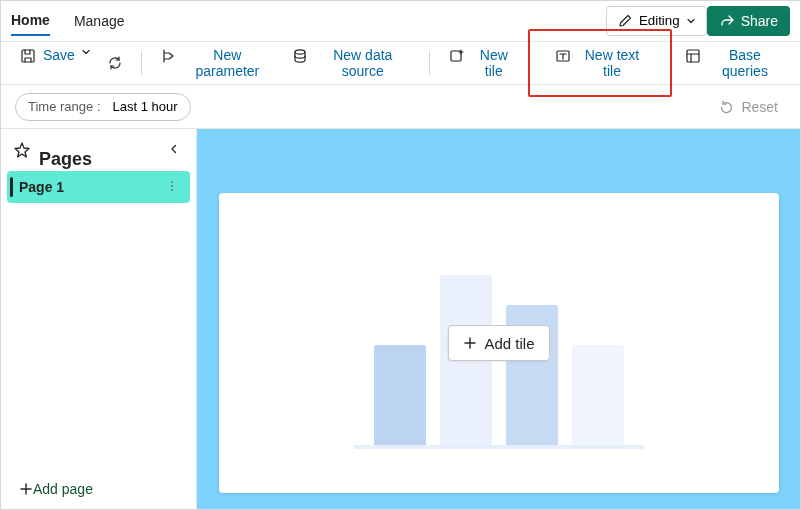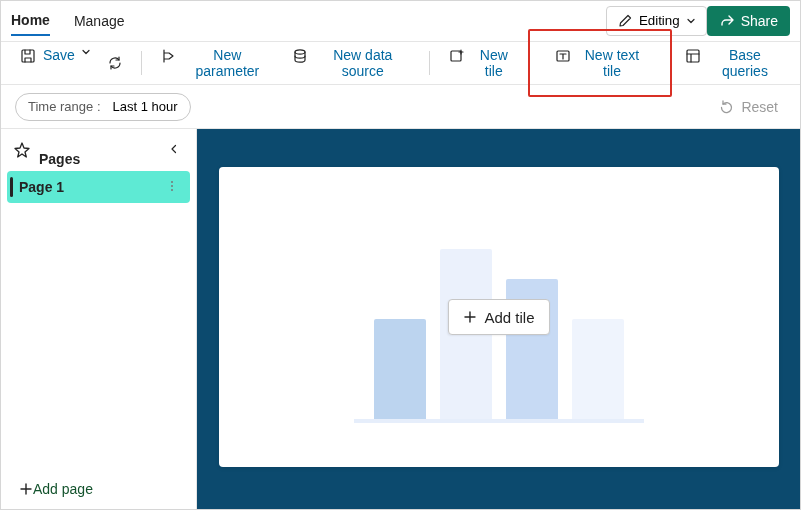--- a/index.html
+++ b/index.html
@@ -28,33 +28,33 @@
   .time-pill { display: flex; align-items: center; gap: 12px; height: 28px; padding: 0 12px; border: 1px solid #c7c7c7; border-radius: 14px; font-size: 13px; cursor: pointer; background: #fff; }
   .time-pill .lbl { color: #5a5a5a; }
   .filter-spacer { flex: 1; }
   .reset-btn { display: flex; align-items: center; gap: 6px; height: 28px; padding: 0 8px; border: none; background: transparent; color: #9b9b9b; cursor: pointer; font-size: 14px; border-radius: 4px; text-align: right; }
 
   
   .body-split { display: flex; flex: 1; min-height: 0; }
   .sidebar { width: 196px; border-right: 1px solid #e5e5e5; display: flex; flex-direction: column; overflow-y: auto; }
   .sidebar::-webkit-scrollbar { width: 10px; }
   .sidebar-hdr { display: flex; align-items: center; height: 40px; padding: 0 10px 0 12px; }
-  .sidebar-hdr .title { font-weight: 600; font-size: 14px; margin-top: 20px; }
+  .sidebar-hdr .title { font-weight: 600; font-size: 18px; margin-top: 20px; }
   .sidebar-hdr .sp { flex: 1; }
   .collapse-btn { width: 24px; height: 24px; border: none; background: transparent; cursor: pointer; display: flex; align-items: center; justify-content: center; }
   .page-list { list-style: none; }
   .page-item { display: flex; align-items: center; height: 32px; padding: 0 8px 0 12px; margin: 2px 6px; border-radius: 4px; cursor: pointer; position: relative; }
   .page-item.active { background: #5eead4; font-weight: 600; }
   .page-item.active::before { content: ""; position: absolute; left: 3px; top: 6px; bottom: 6px; width: 3px; background: #242424; border-radius: 2px; }
   .page-item .sp { flex: 1; }
   .more-btn { width: 20px; height: 20px; border: none; background: transparent; cursor: pointer; color: #777; }
   .sidebar-spacer { flex: 1; }
   .add-page { display: flex; align-items: center; height: 40px; padding: 0 18px; border: none; background: transparent; cursor: pointer; font-size: 14px; color: #14532d; }
 
-  .canvas-wrap { flex: 1; background: #0c4a6e; display: flex; align-items: center; justify-content: center; padding: 12px 16px 16px 16px; }
+  .canvas-wrap { flex: 1; background: #7dd3fc; display: flex; align-items: flex-end; justify-content: center; padding: 12px 16px 16px 16px; }
   .canvas-card { width: 100%; max-width: 560px; height: 300px; background: #fff; box-shadow: 0 1px 4px rgba(0,0,0,0.12); border-radius: 4px; position: relative; display: flex; align-items: flex-end; justify-content: center; }
   .chart-box { position: relative; width: 290px; height: 180px; border-bottom: 4px solid #e6eefb; margin-bottom: 44px; display: flex; align-items: flex-end; justify-content: center; gap: 14px; }
   .bar { width: 52px; border-radius: 2px 2px 0 0; }
   .bar1 { height: 100px; background: #bcd4ef; }
   .bar2 { height: 170px; background: #ebf1fc; }
   .bar3 { height: 140px; background: #c7daf4; }
   .bar4 { height: 100px; background: #eff4fd; }
   .add-tile-btn { position: absolute; top: 50%; left: 50%; transform: translate(-50%,-50%); display: flex; align-items: center; gap: 8px; height: 36px; padding: 0 14px; background: #fff; border: 1px solid #c7c7c7; border-radius: 4px; cursor: pointer; font-size: 15px; color: #242424; box-shadow: 0 1px 2px rgba(0,0,0,0.06); }
 
   .icon { flex-shrink: 0; display: inline-flex; }

